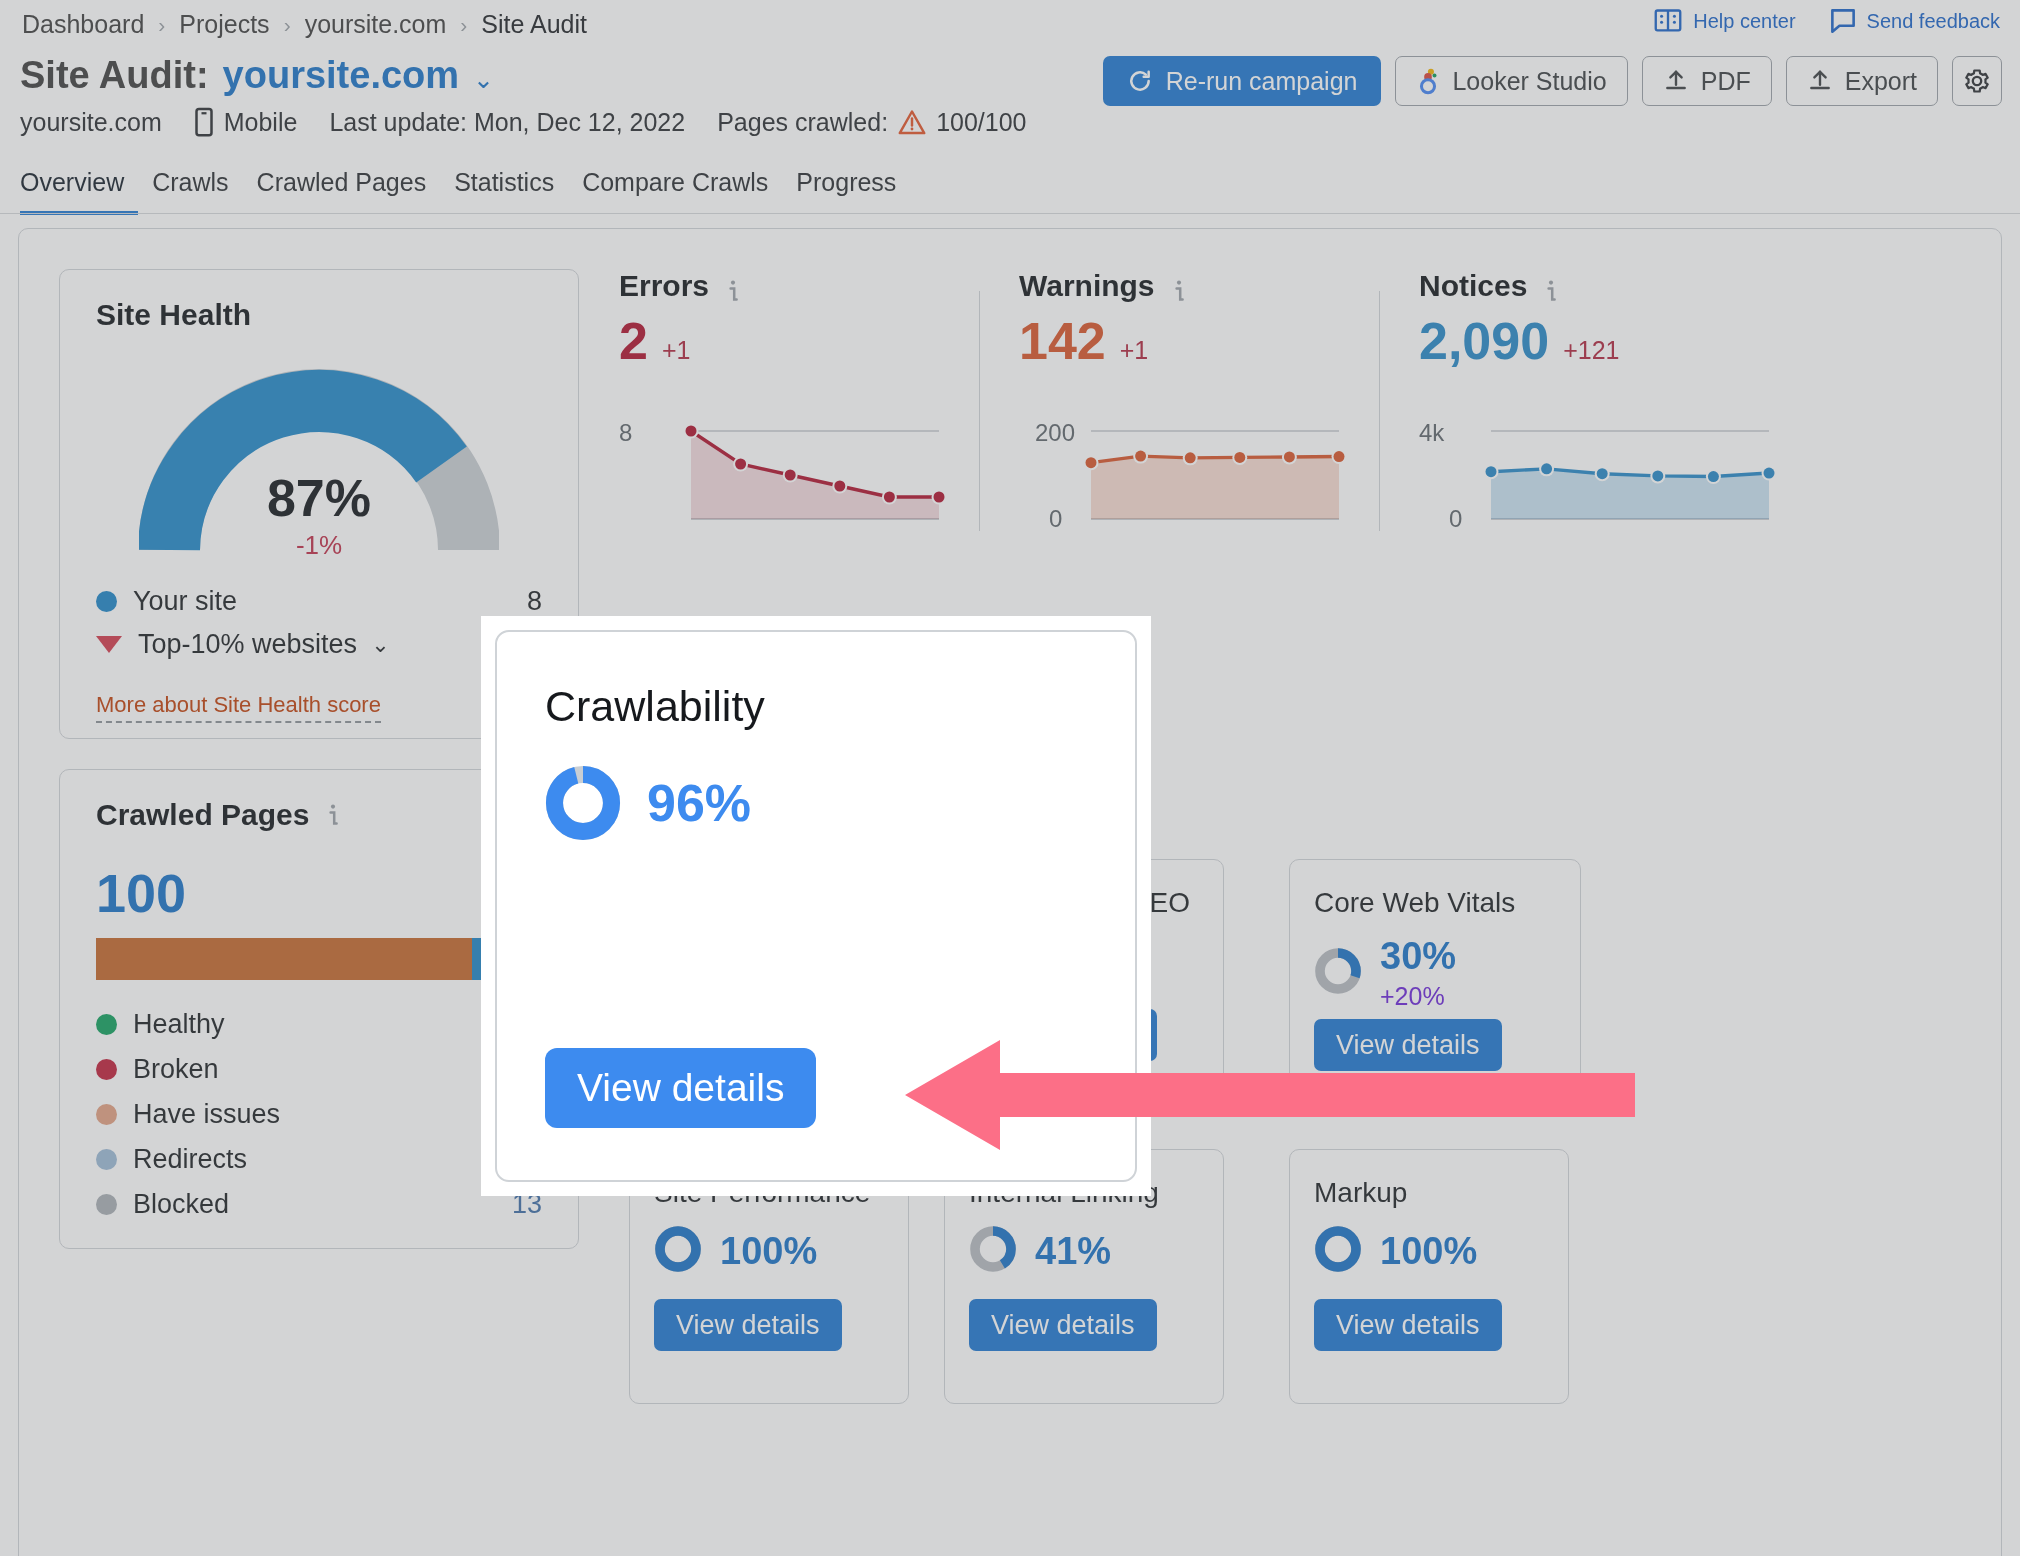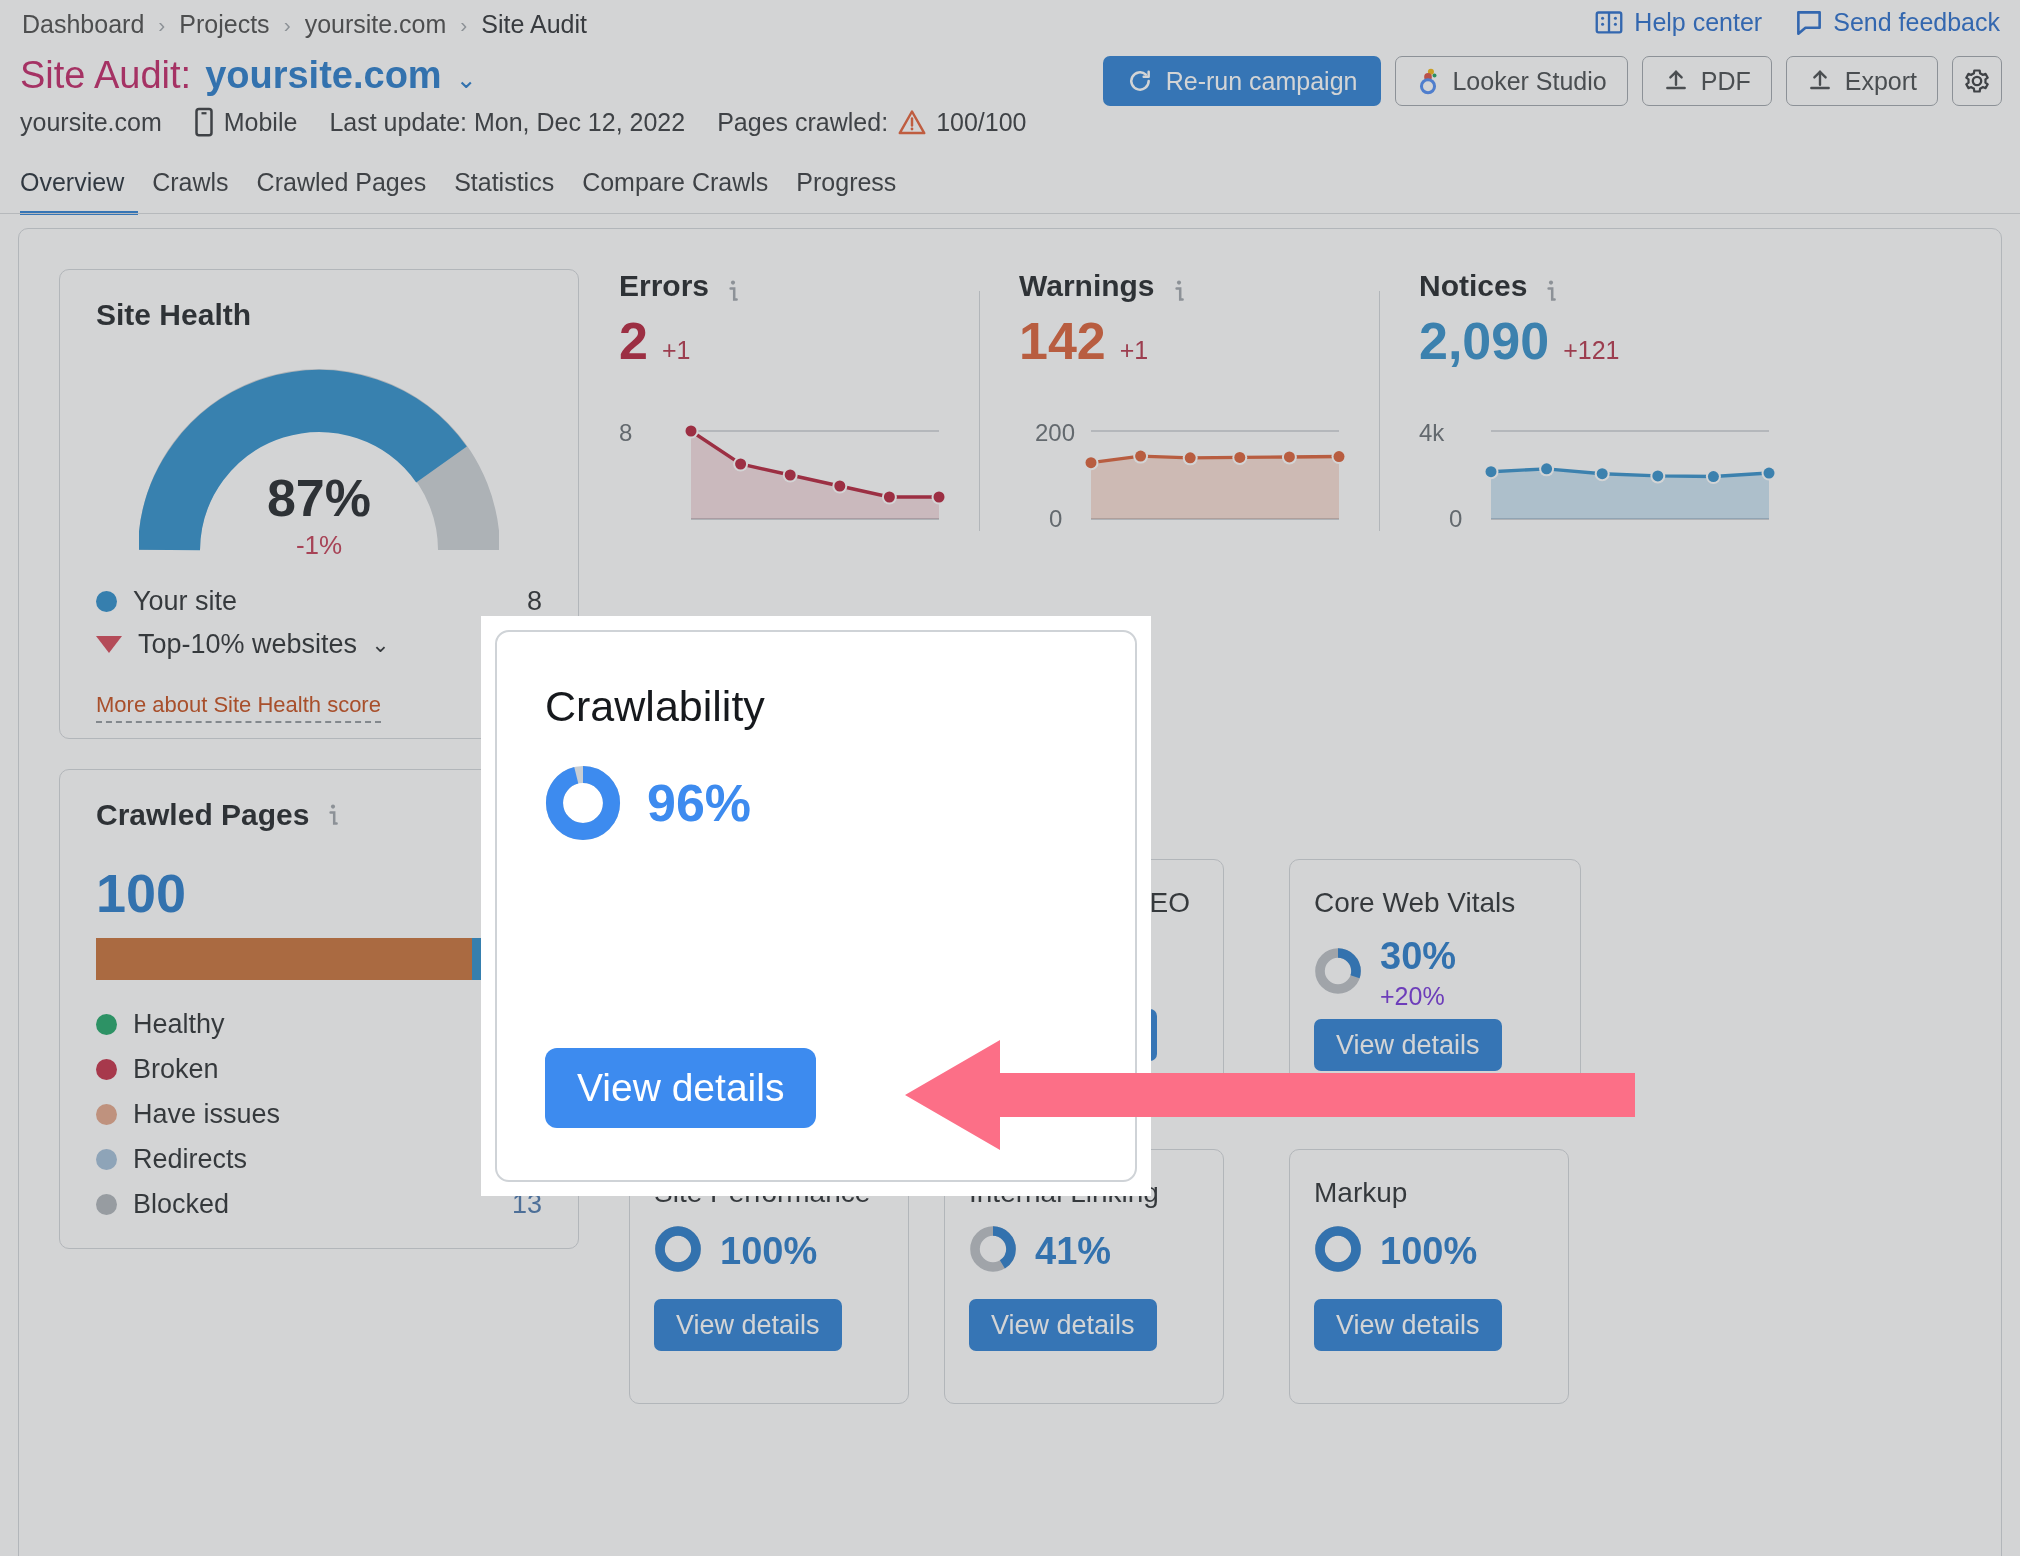--- a/index.html
+++ b/index.html
@@ -28,29 +28,29 @@
     display: flex; align-items: center; gap: 14px;
     font-size: 25px; color: #6c737a;
   }
   .breadcrumb .crumb { color: #404040; }
   .breadcrumb .crumb.last { color: #222529; }
   .breadcrumb .sep { color: #9aa0a6; font-size: 21px; }
 
   .headlinks {
     position: absolute; right: 20px; top: 8px;
     display: flex; align-items: center; gap: 34px;
-    font-size: 25px; color: #1a63c9;
+    font-size: 20px; color: #1a63c9;
   }
   .headlinks .hl { display: flex; align-items: center; gap: 11px; }
 
   .title-row {
     position: absolute; left: 20px; top: 54px;
     display: flex; align-items: baseline; gap: 14px;
   }
-  .title-row .t1 { font-size: 38px; font-weight: normal; color: #be185d; }
+  .title-row .t1 { font-size: 38px; font-weight: bold; color: #404040; }
   .title-row .t2 { font-size: 38px; font-weight: bold; color: #1a73c8; }
   .title-row .caret { color: #1a73c8; font-size: 25px; }
 
   .actions {
     position: absolute; right: 18px; top: 56px;
     display: flex; align-items: center; gap: 14px;
   }
   .btn-primary {
     background: #1f78d1; color: #fff; border-radius: 7px;
     height: 50px; padding: 0 24px; font-size: 25px;

